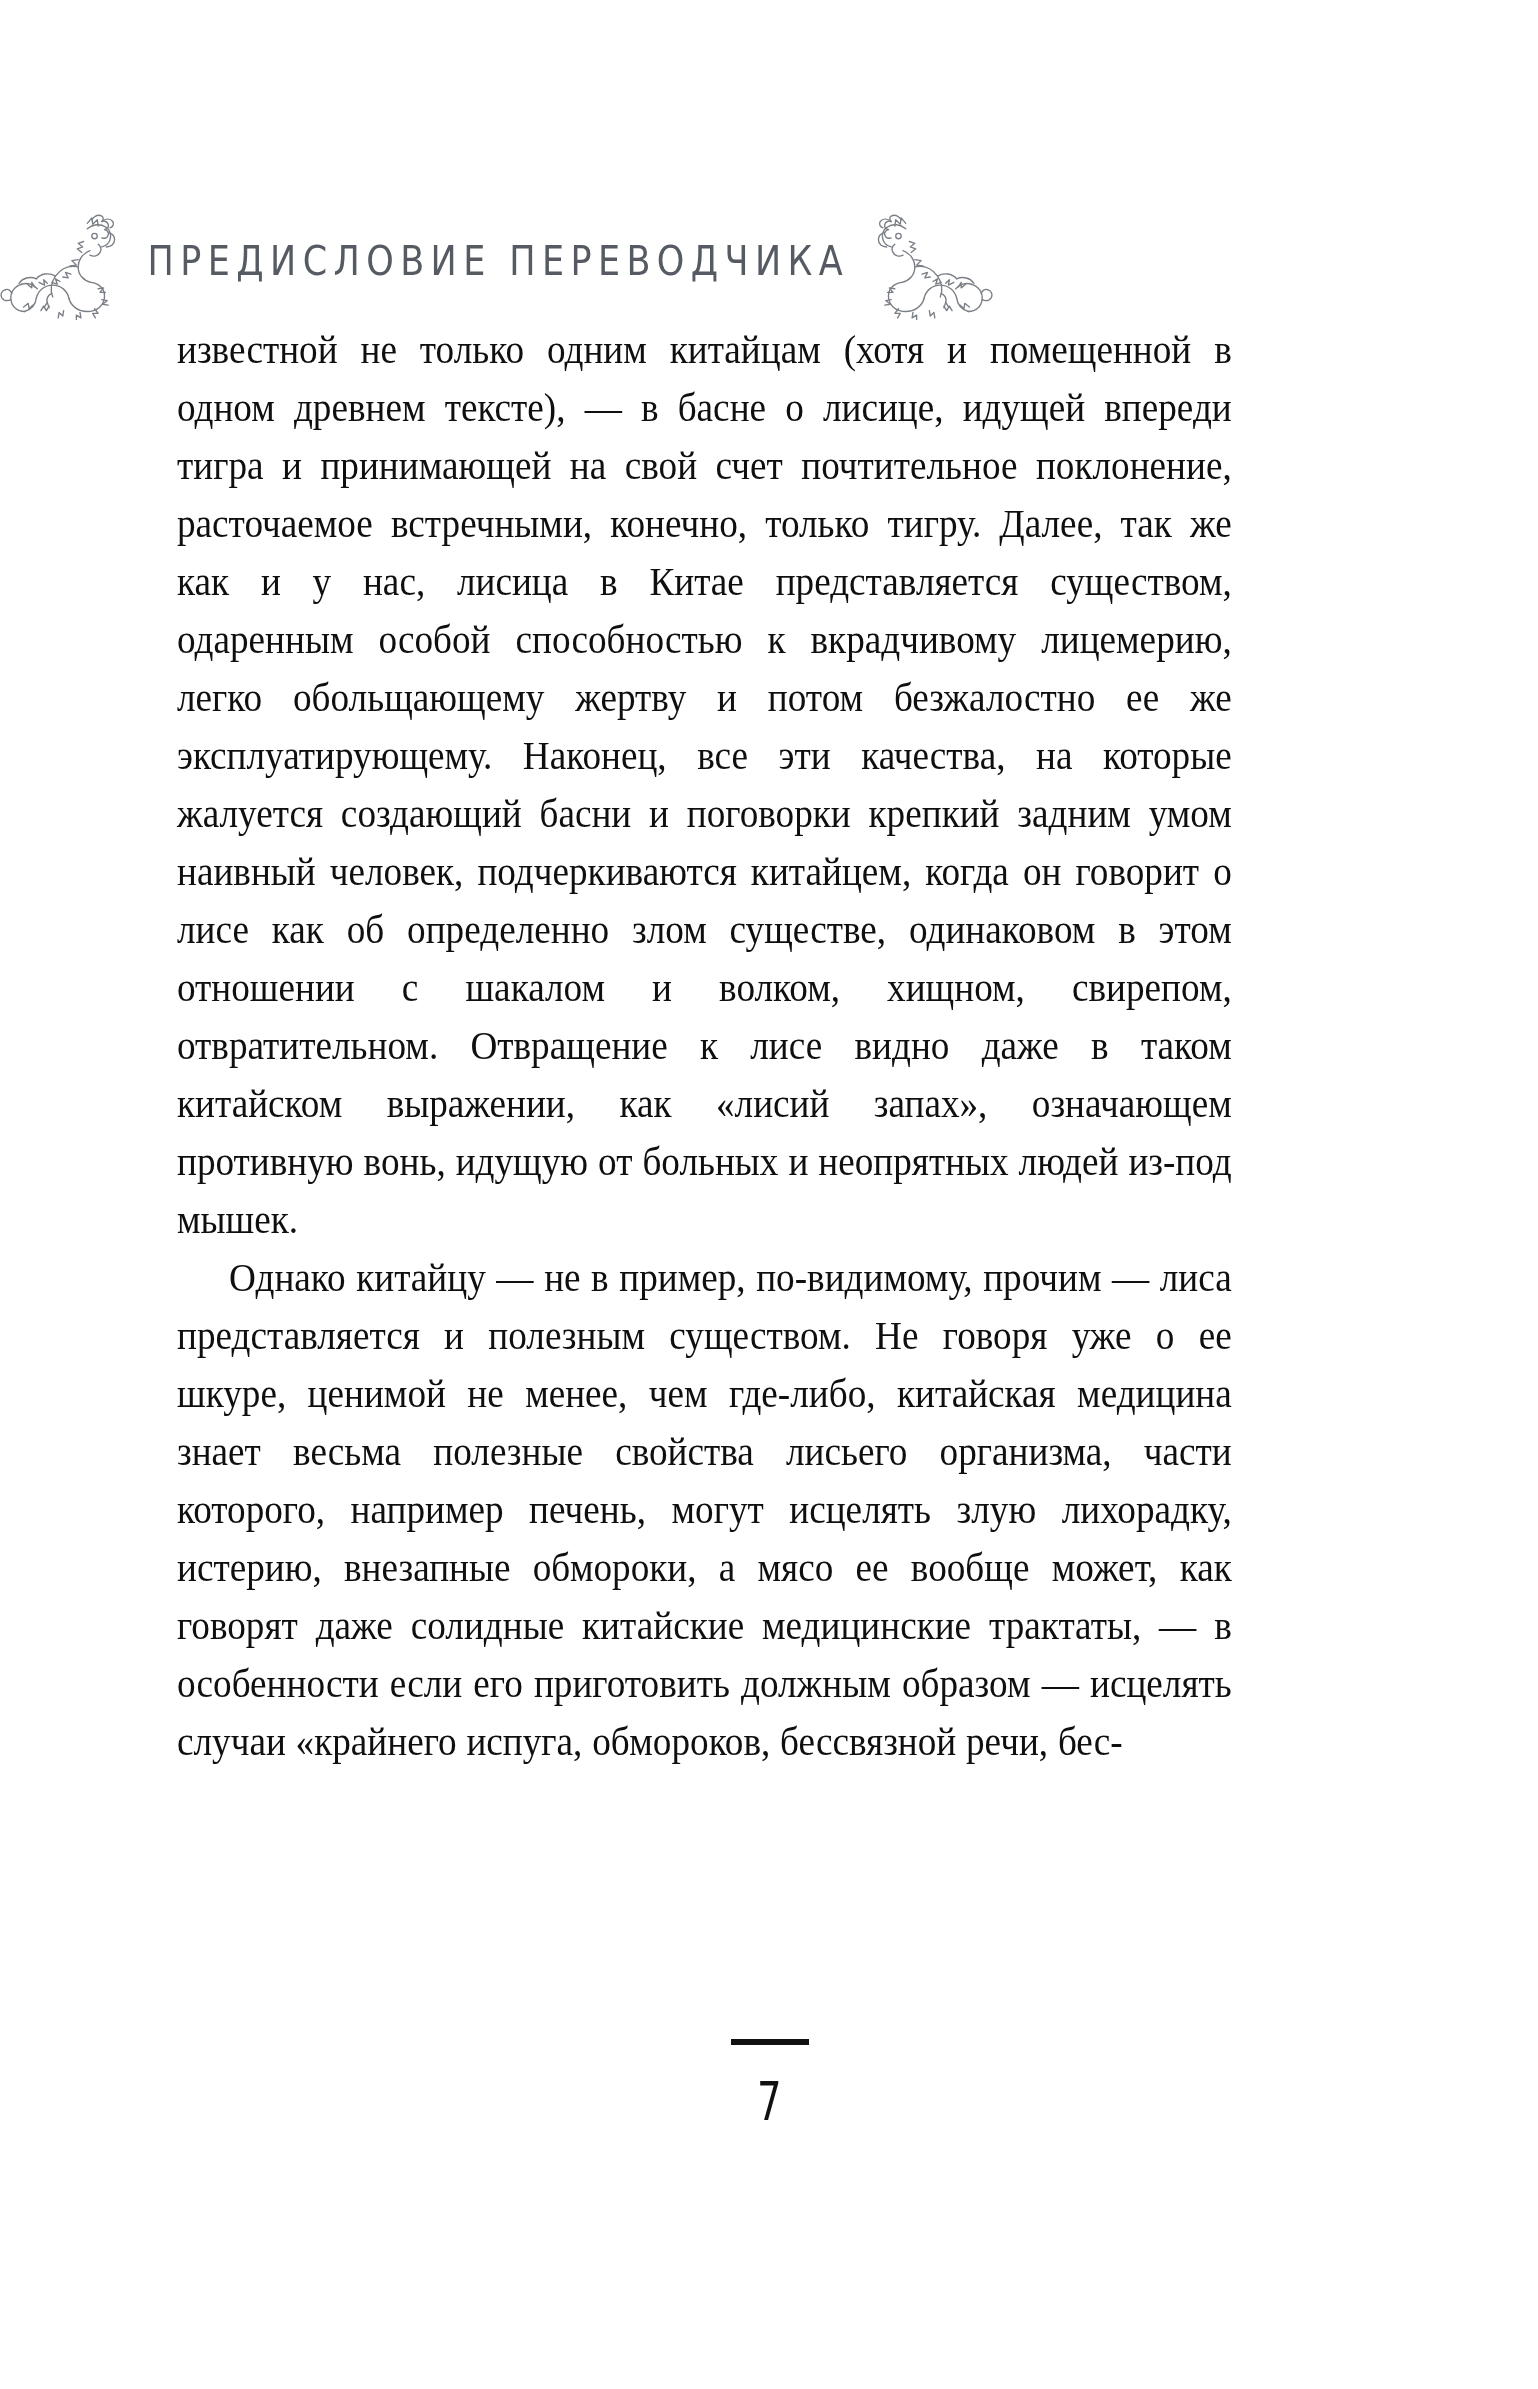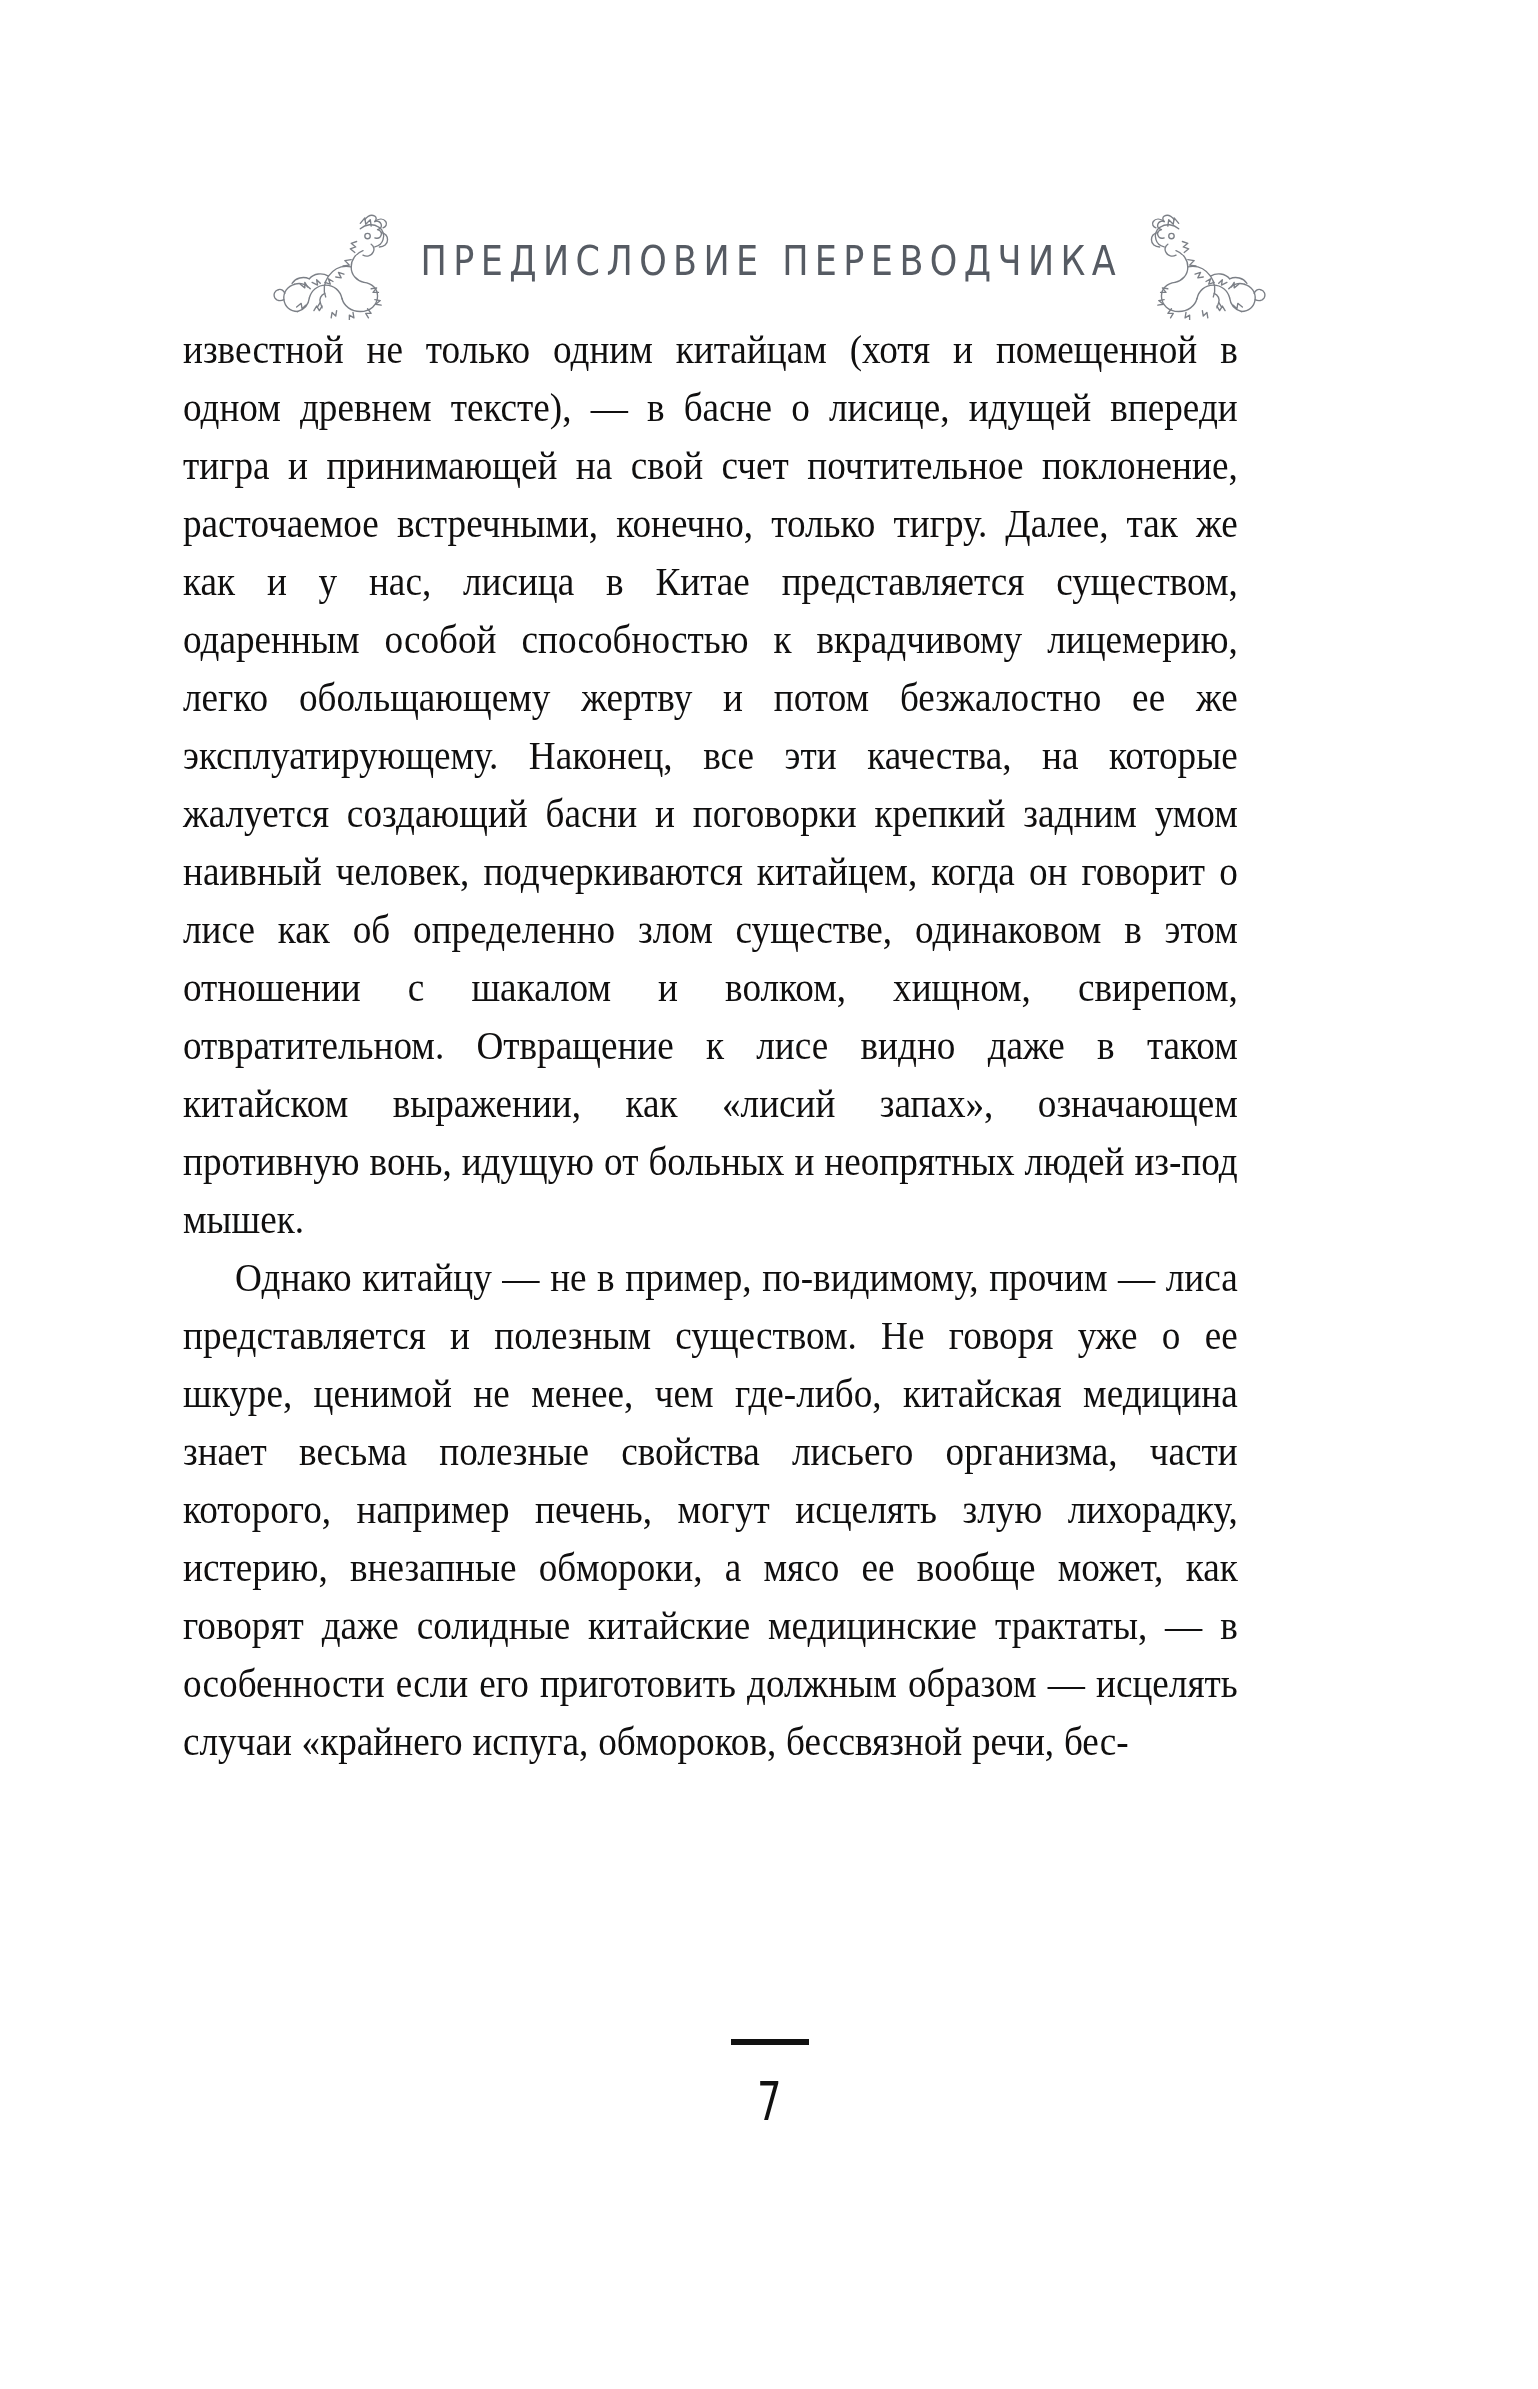--- a/index.html
+++ b/index.html
@@ -20,21 +20,21 @@
 
   
   .running-head {
     position: absolute;
     left: 0;
     right: 0;
     top: 193px;
     height: 137px;
     display: flex;
     align-items: center;
-    justify-content: center;
+    justify-content: flex-start;
     gap: 24px;
   }
 
   .dragon {
     width: 120px;
     height: 117px;
     flex: 0 0 auto;
     display: block;
   }
 
@@ -59,21 +59,21 @@
     white-space: nowrap;
     text-transform: uppercase;
     transform: scaleY(1.18);
     transform-origin: center;
     padding-left: 3.6px;
   }
 
   
   .textblock {
     position: absolute;
-    left: 183px;
+    left: 177px;
     top: 321px;
     width: 1055px;
   }
 
   .para {
     margin: 0;
     color: #100f0f;
     font-size: 40px;
     line-height: 58px;
     text-align: justify;

